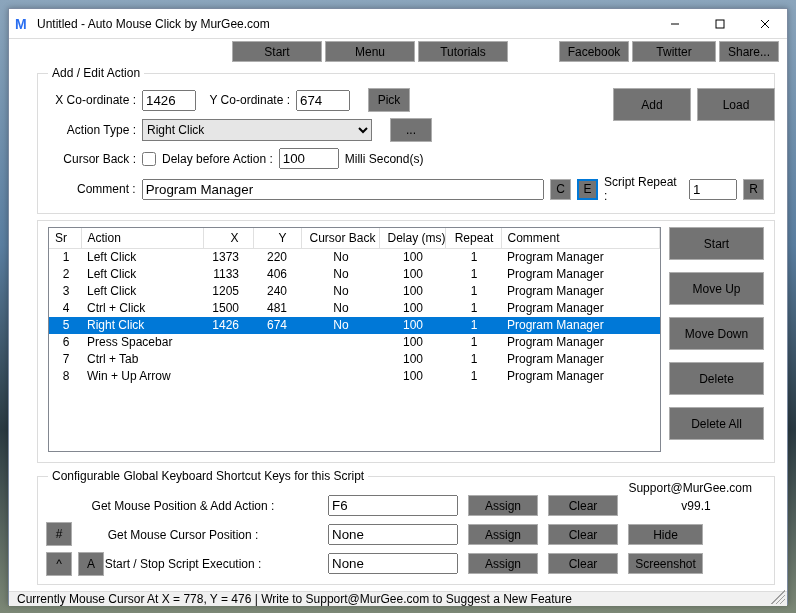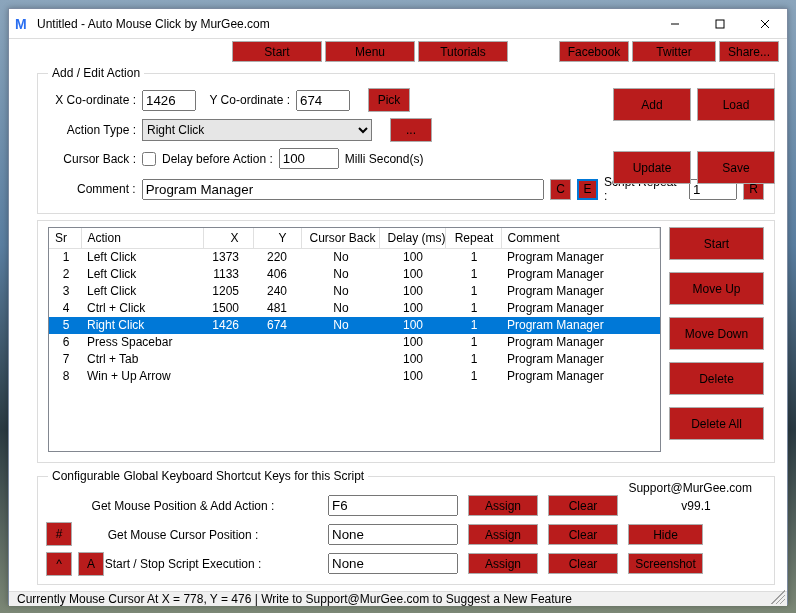--- a/index.html
+++ b/index.html
@@ -23,21 +23,21 @@
   }
   .titlebar .icon { width:16px; height:16px; font-weight:bold; color:#2a6ef0; font-size:14px; margin-right:6px; }
   .titlebar .title { flex:1; font-size:12px; }
   .winbtn { width:45px; height:29px; display:flex; align-items:center; justify-content:center; font-size:11px; }
   .winbtn svg { width:10px; height:10px; }
   .toprow {
     display:flex; justify-content:flex-end; gap:3px;
     padding:2px 8px 0 8px;
   }
   .btn {
-    background:#b91c1c; border:1px solid #adadad;
+    background:#737373; border:1px solid #adadad;
     font: inherit; font-size:12px;
     display:flex; align-items:center; justify-content:center;
     height:21px;
     cursor:default;
   }
   .content { padding:4px 12px 0 28px; flex:1; display:flex; flex-direction:column; }
   fieldset {
     border:1px solid #dcdcdc; margin:0 0 6px 0; padding:6px 10px 10px 10px;
     font-size:12px;
   }
@@ -132,24 +132,20 @@
 
   <div class="content">
 
     <fieldset style="position:relative;">
       <legend>Add / Edit Action</legend>
 
       <div class="rightbtns" style="top:8px;right:-1px;">
         <div class="pair">
           <button class="btn bigbtn">Add</button>
           <button class="btn bigbtn">Load</button>
-        </div>
-        <div class="pair">
-          <button class="btn bigbtn">Update</button>
-          <button class="btn bigbtn">Save</button>
         </div>
       </div>
 
       <div class="row first">
         <label class="r" style="width:88px">X Co-ordinate :</label>
         <input class="tb" style="width: 54px;" value="1426">
         <label class="r" style="width:88px">Y Co-ordinate :</label>
         <input class="tb" style="width: 54px;" value="674">
         <span style="width:6px"></span>
         <button class="btn" style="width:42px;height:24px">Pick</button>

